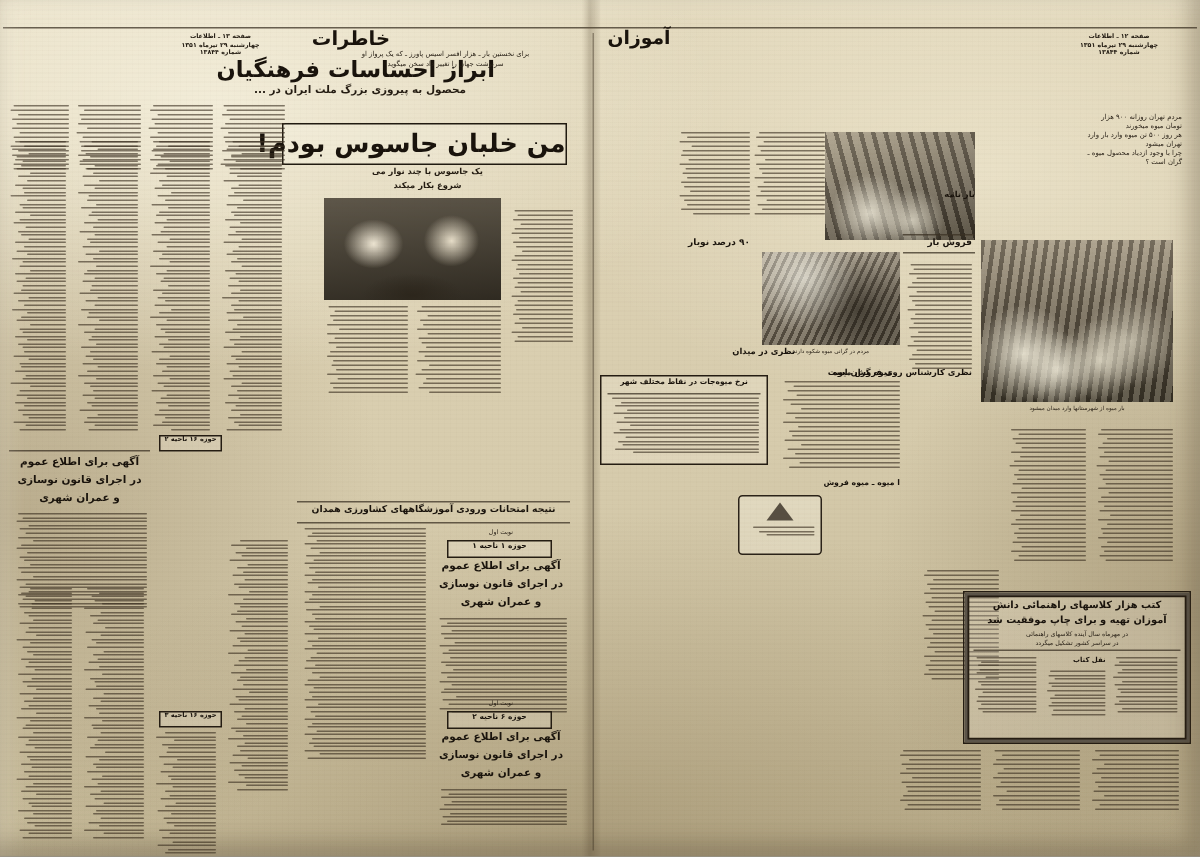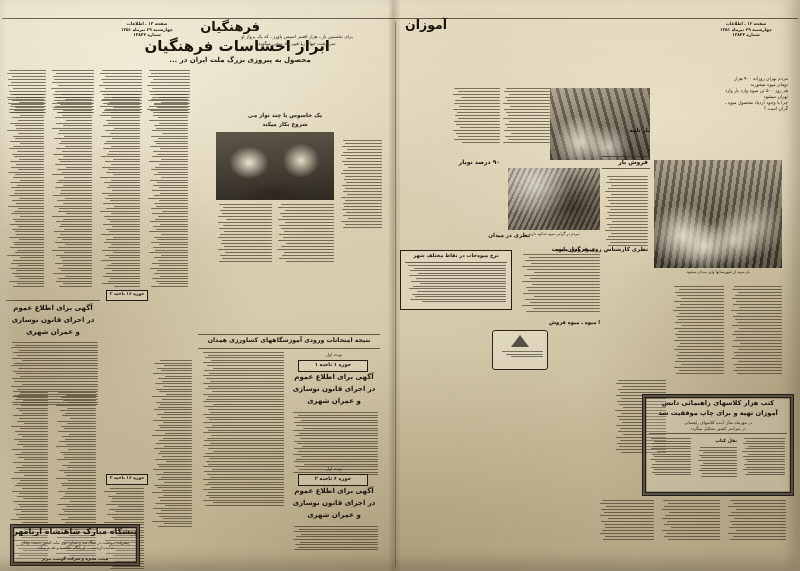--- a/index.html
+++ b/index.html
@@ -146,21 +146,21 @@
     <b>چهارشنبه ۲۹ تیرماه ۱۳۵۱</b>
     <b>شماره ۱۳۸۴۴</b>
   </div>
 
   <div class="mast" style="right:14px;top:21px;width:80px;font-size:4.2px;">
     <b>صفحه ۱۲ ـ اطلاعات</b>
     <b>چهارشنبه ۲۹ تیرماه ۱۳۵۱</b>
     <b>شماره ۱۳۸۴۴</b>
   </div>
 
-  <div class="hd" style="right:540px;top:20px;font-size:13px;">فرهنگیان</div>
+  <div class="hd" style="right:540px;top:20px;font-size:13px;">خاطرات</div>
   <div class="hd" style="right:353px;top:18px;font-size:12.5px;">آموزان</div>
 
 
   <div class="tiny" style="right:12px;top:76px;width:120px;font-size:4.6px;text-align:right;">
     <div>مردم تهران روزانه ۹۰۰ هزار</div>
     <div>تومان میوه میخورند</div>
     <div>هر روز ۵۰۰ تن میوه وارد بار وارد</div>
     <div>تهران میشود</div>
     <div>چرا با وجود ازدیاد محصول میوه ـ</div>
     <div>گران است ؟</div>
@@ -516,20 +516,21 @@
   <div class="fold" style="right:400px;"></div>
 
   <div class="hd" style="right:470px;top:38px;font-size:15px;">ابراز احساسات فرهنگیان</div>
   <div class="sub" style="right:470px;top:56px;width:180px;font-size:7px;">محصول به پیروزی بزرگ ملت ایران در ...</div>
 
   <div class="tiny" style="right:418px;top:34px;width:170px;font-size:4.6px;line-height:1.45;">
     <div>برای نخستین بار ـ هزار افسر اسیس پاورز ـ که یک پرواز او</div>
     <div>سرنوشت جهان را تغییر داد سخن میگوید</div>
   </div>
 
+  <div class="hd box" style="right:422px;top:82px;width:188px;height:26px;font-size:17px;line-height:26px;">من خلبان جاسوس بودم!</div>
   <div class="sub" style="right:440px;top:112px;width:150px;font-size:5.6px;">یک جاسوس با چند نوار می</div>
   <div class="sub" style="right:440px;top:121px;width:150px;font-size:5.6px;">شروع بکار میکند</div>
 
   <div class="photo faces" style="right:466px;top:132px;width:118px;height:68px;">
       <div class="tex"></div>
     </div>
 
   <div class="lines" style="right:610px;top:70px;width:44px;">
     <i style="width:94%"></i>
       <i style="width:88%"></i>
@@ -1375,24 +1376,19 @@
       <i style="width:86%"></i>
       <i style="width:63%"></i>
       <i style="width:76%"></i>
     <i style="width:72%"></i>
       <i style="width:60%"></i>
       <i style="width:84%"></i>
       <i style="width:68%"></i>
       <i style="width:79%"></i>
   </div>
 
-  <div class="adbox dbl" style="right:660px;top:524px;width:128px;height:40px;">
-    <div class="hd" style="right:0;top:3px;width:128px;font-size:8px;">پیشگاه مبارک شاهنشاه آریامهر</div>
-    <div class="tiny" style="right:4px;top:15px;width:120px;font-size:3.8px;line-height:1.4;text-align:center;">پیشرفت موفقیت در سنگ شد و صنایع خوی ملت کشور بدست توانای نماینده ارجمند ... از پایگاه علاقمند و تقدیم میکند.</div>
-    <div class="tiny" style="right:4px;top:31px;width:120px;font-size:4px;font-weight:bold;">هیئت مدیره و شرکت گوشت تبریز</div>
-  </div>
   <div class="lines dense" style="right:790px;top:524px;width:0px;"></div>
 
   <div class="hd" style="right:200px;top:320px;font-size:5.2px;">ا میوه ـ میوه فروش</div>
 
   <div class="grain"></div>
   <div class="surround"></div>
 </div>
 
 </body></html>

